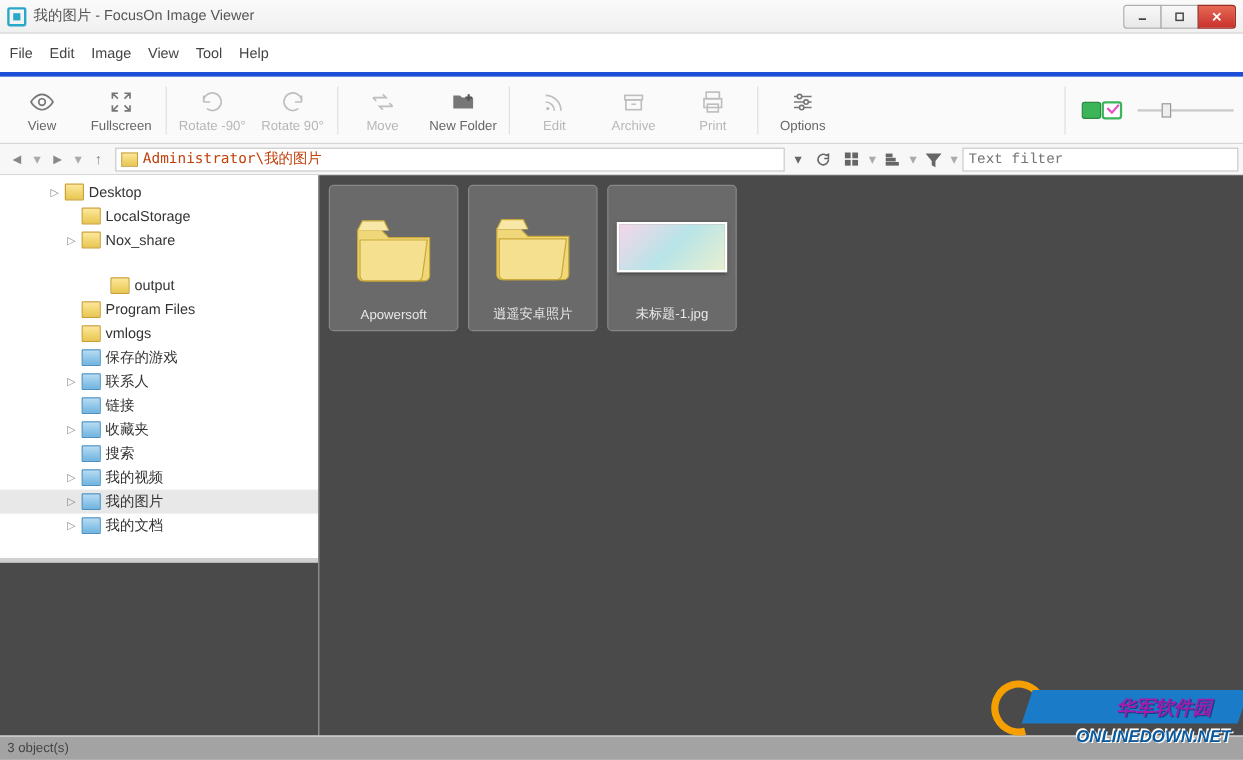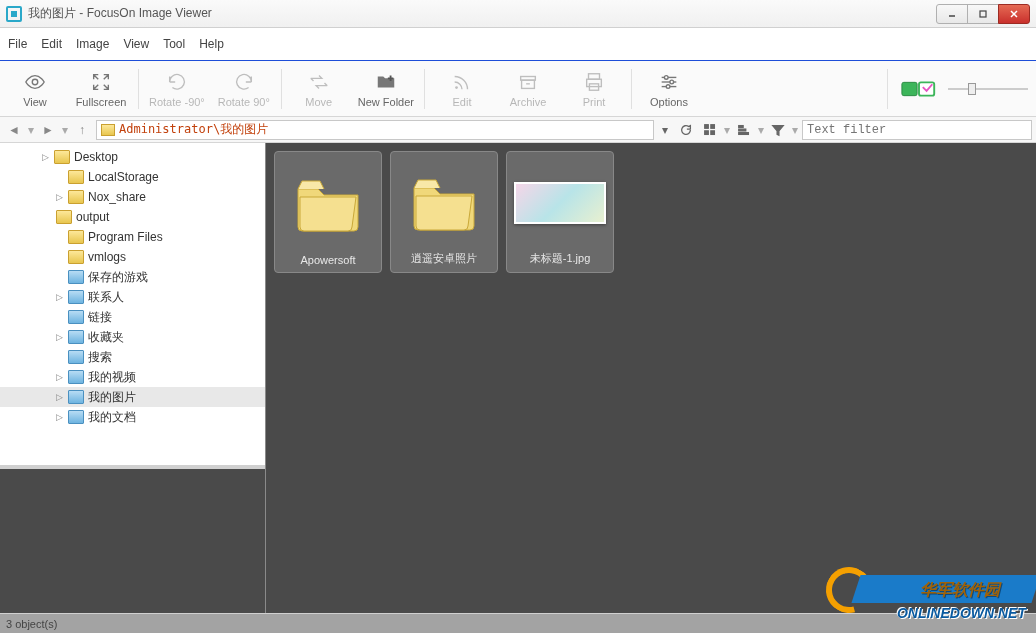--- a/index.html
+++ b/index.html
@@ -10,21 +10,21 @@
     .titlebar .app-icon { width: 16px; height: 16px; border: 2px solid #2aa8c9; border-radius: 2px; display: flex; align-items: center; justify-content: center; margin-right: 6px; }
     .titlebar .app-icon::after { content: ""; width: 6px; height: 6px; background: #2aa8c9; }
     .titlebar .title { flex: 1; color: #555; font-size: 12px; }
     .win-controls { display: flex; gap: 0; }
     .win-btn { width: 32px; height: 20px; display: flex; align-items: center; justify-content: center; border: 1px solid #b0b0b0; background: linear-gradient(#f8f8f8,#e8e8e8); margin-left: -1px; }
     .win-btn.close { background: linear-gradient(#e56a54,#c9302c); border-color: #9c2b23; color: #fff; border-top-right-radius: 3px; border-bottom-right-radius: 3px; }
     .win-btn.min { border-top-left-radius: 3px; border-bottom-left-radius: 3px; }
     .win-btn svg { width: 10px; height: 10px; }
 
     
-    .menubar { height: 24px; display: flex; align-items: center; padding: 16px 8px; gap: 14px; border-bottom: 1px solid #1d4ed8; color: #444; }
+    .menubar { height: 24px; display: flex; align-items: center; padding: 16px 8px; gap: 14px; border-bottom: 4px solid #1d4ed8; color: #444; }
     .menubar span { cursor: default; }
 
     
     .toolbar { height: 56px; display: flex; align-items: center; padding: 0 8px; border-bottom: 1px solid #d6d6d6; background: #fafafa; }
     .tool-group { display: flex; align-items: center; gap: 12px; }
     .tool-sep { width: 1px; height: 40px; background: #e0e0e0; margin: 0 10px; }
     .tool-btn { display: flex; flex-direction: column; align-items: center; justify-content: center; min-width: 54px; height: 48px; color: #666; cursor: default; }
     .tool-btn.disabled { opacity: 0.45; }
     .tool-btn .icon { height: 24px; display: flex; align-items: center; justify-content: center; }
     .tool-btn .label { font-size: 11px; margin-top: 2px; }
@@ -66,21 +66,21 @@
     .item-card .caption { color: #e8e8e8; font-size: 11px; margin-top: 4px; text-align: center; width: 100%; overflow: hidden; text-overflow: ellipsis; white-space: nowrap; }
     .big-folder { width: 72px; height: 58px; }
     .img-thumb { width: 92px; height: 42px; background: linear-gradient(135deg, #f5d6e8, #b8e4e8, #e8f0d0); border: 2px solid #fff; box-shadow: 0 1px 3px rgba(0,0,0,0.4); }
 
     
     .statusbar { height: 20px; border-top: 1px solid #d0d0d0; background: #a3a3a3; display: flex; align-items: center; padding: 0 6px; color: #444; font-size: 11px; }
 
     
     .watermark { position: absolute; right: 0; bottom: 8px; width: 210px; height: 70px; pointer-events: none; }
     .watermark .banner { position: absolute; right: 0; bottom: 22px; width: 180px; height: 28px; background: #1a7bc9; transform: skewX(-18deg); }
-    .watermark .txt1 { position: absolute; right: 36px; bottom: 24px; color: #a16207; font-weight: bold; font-size: 16px; font-style: italic; text-shadow: 1px 1px 0 #0a4a80; }
+    .watermark .txt1 { position: absolute; right: 26px; bottom: 24px; color: #a21caf; font-weight: bold; font-size: 16px; font-style: italic; text-shadow: 1px 1px 0 #0a4a80; }
     .watermark .txt2 { position: absolute; right: 10px; bottom: 4px; color: #0a5aa0; font-weight: bold; font-style: italic; font-size: 14px; text-shadow: 1px 1px 0 #fff, -1px -1px 0 #fff; }
     .watermark .ring { position: absolute; left: 0; bottom: 12px; width: 46px; height: 46px; border: 6px solid #f5a000; border-radius: 50%; border-right-color: transparent; transform: rotate(30deg); }
 
     
     .tree-scroll::-webkit-scrollbar { width: 16px; }
     .tree-scroll::-webkit-scrollbar-track { background: #f0f0f0; }
     .tree-scroll::-webkit-scrollbar-thumb { background: #c8c8c8; border: 1px solid #aaa; }
   </style>
 </head>
 <body>
@@ -293,21 +293,21 @@
         <div class="tree-item" style="padding-left: 56px;">
           <span class="tree-arrow"></span>
           <span class="tree-icon folder"></span>
           <span>LocalStorage</span>
         </div>
         <div class="tree-item" style="padding-left: 56px;">
           <span class="tree-arrow">▷</span>
           <span class="tree-icon folder"></span>
           <span>Nox_share</span>
         </div>
-        <div class="tree-item" style="padding-left: 44px;">
+        <div class="tree-item" style="padding-left: 80px; margin-top: 18px;">
           <span class="tree-arrow"></span>
           <span class="tree-icon folder"></span>
           <span>output</span>
         </div>
         <div class="tree-item" style="padding-left: 56px;">
           <span class="tree-arrow"></span>
           <span class="tree-icon folder"></span>
           <span>Program Files</span>
         </div>
         <div class="tree-item" style="padding-left: 56px;">

